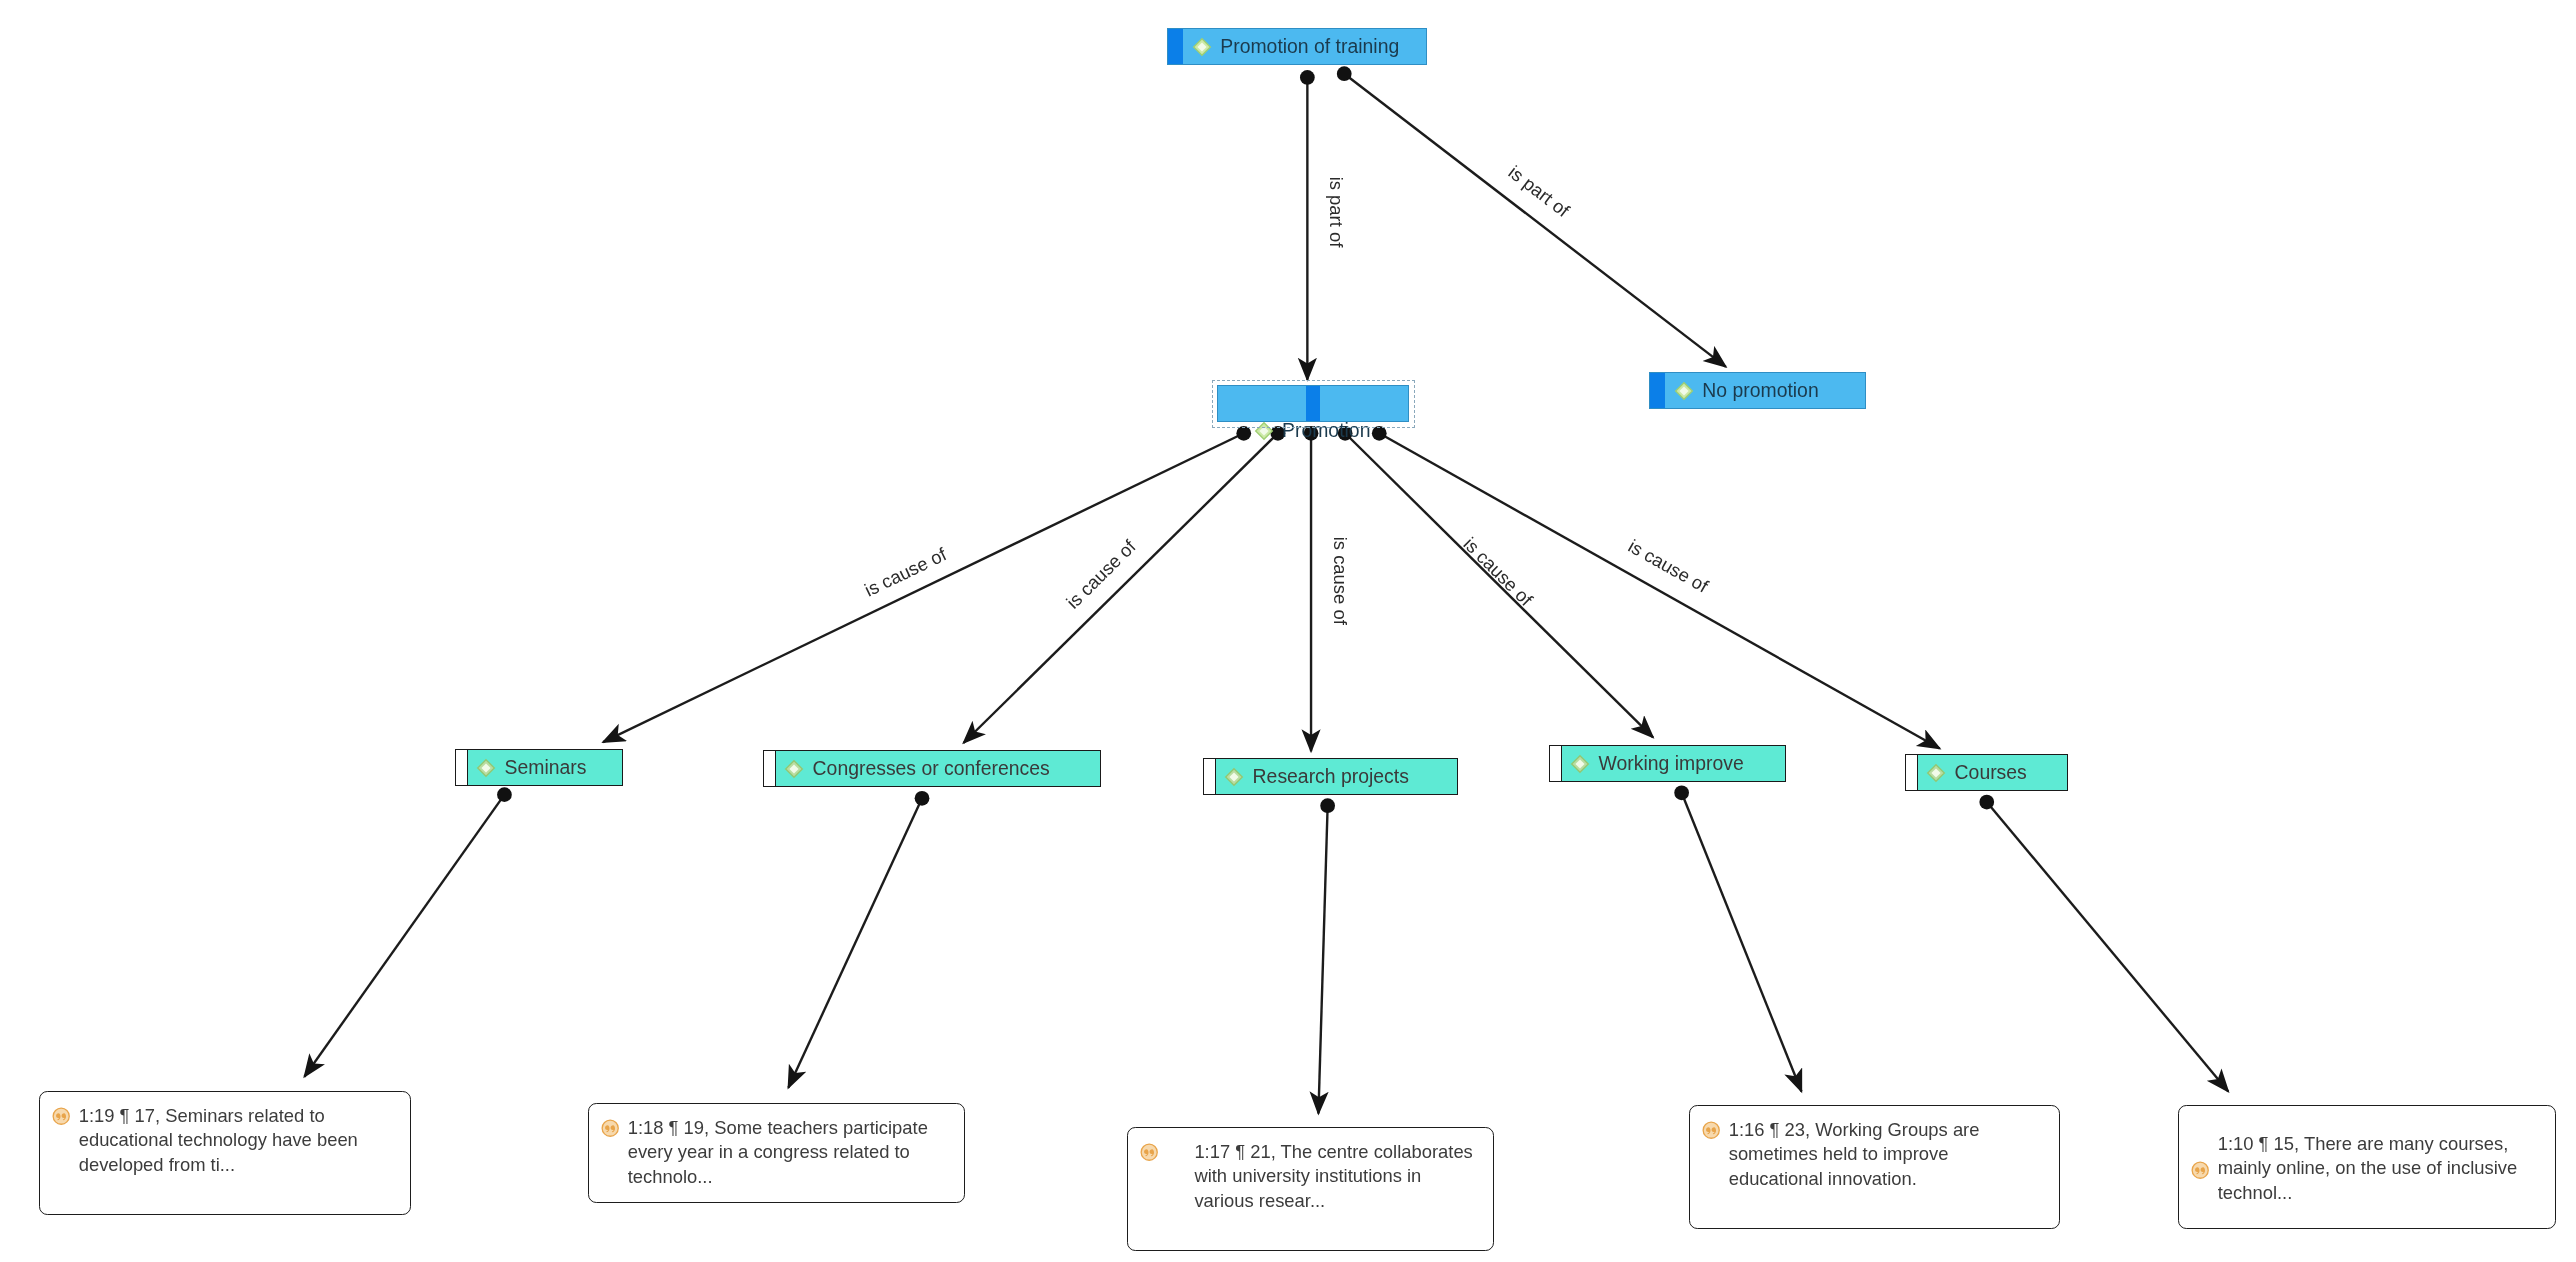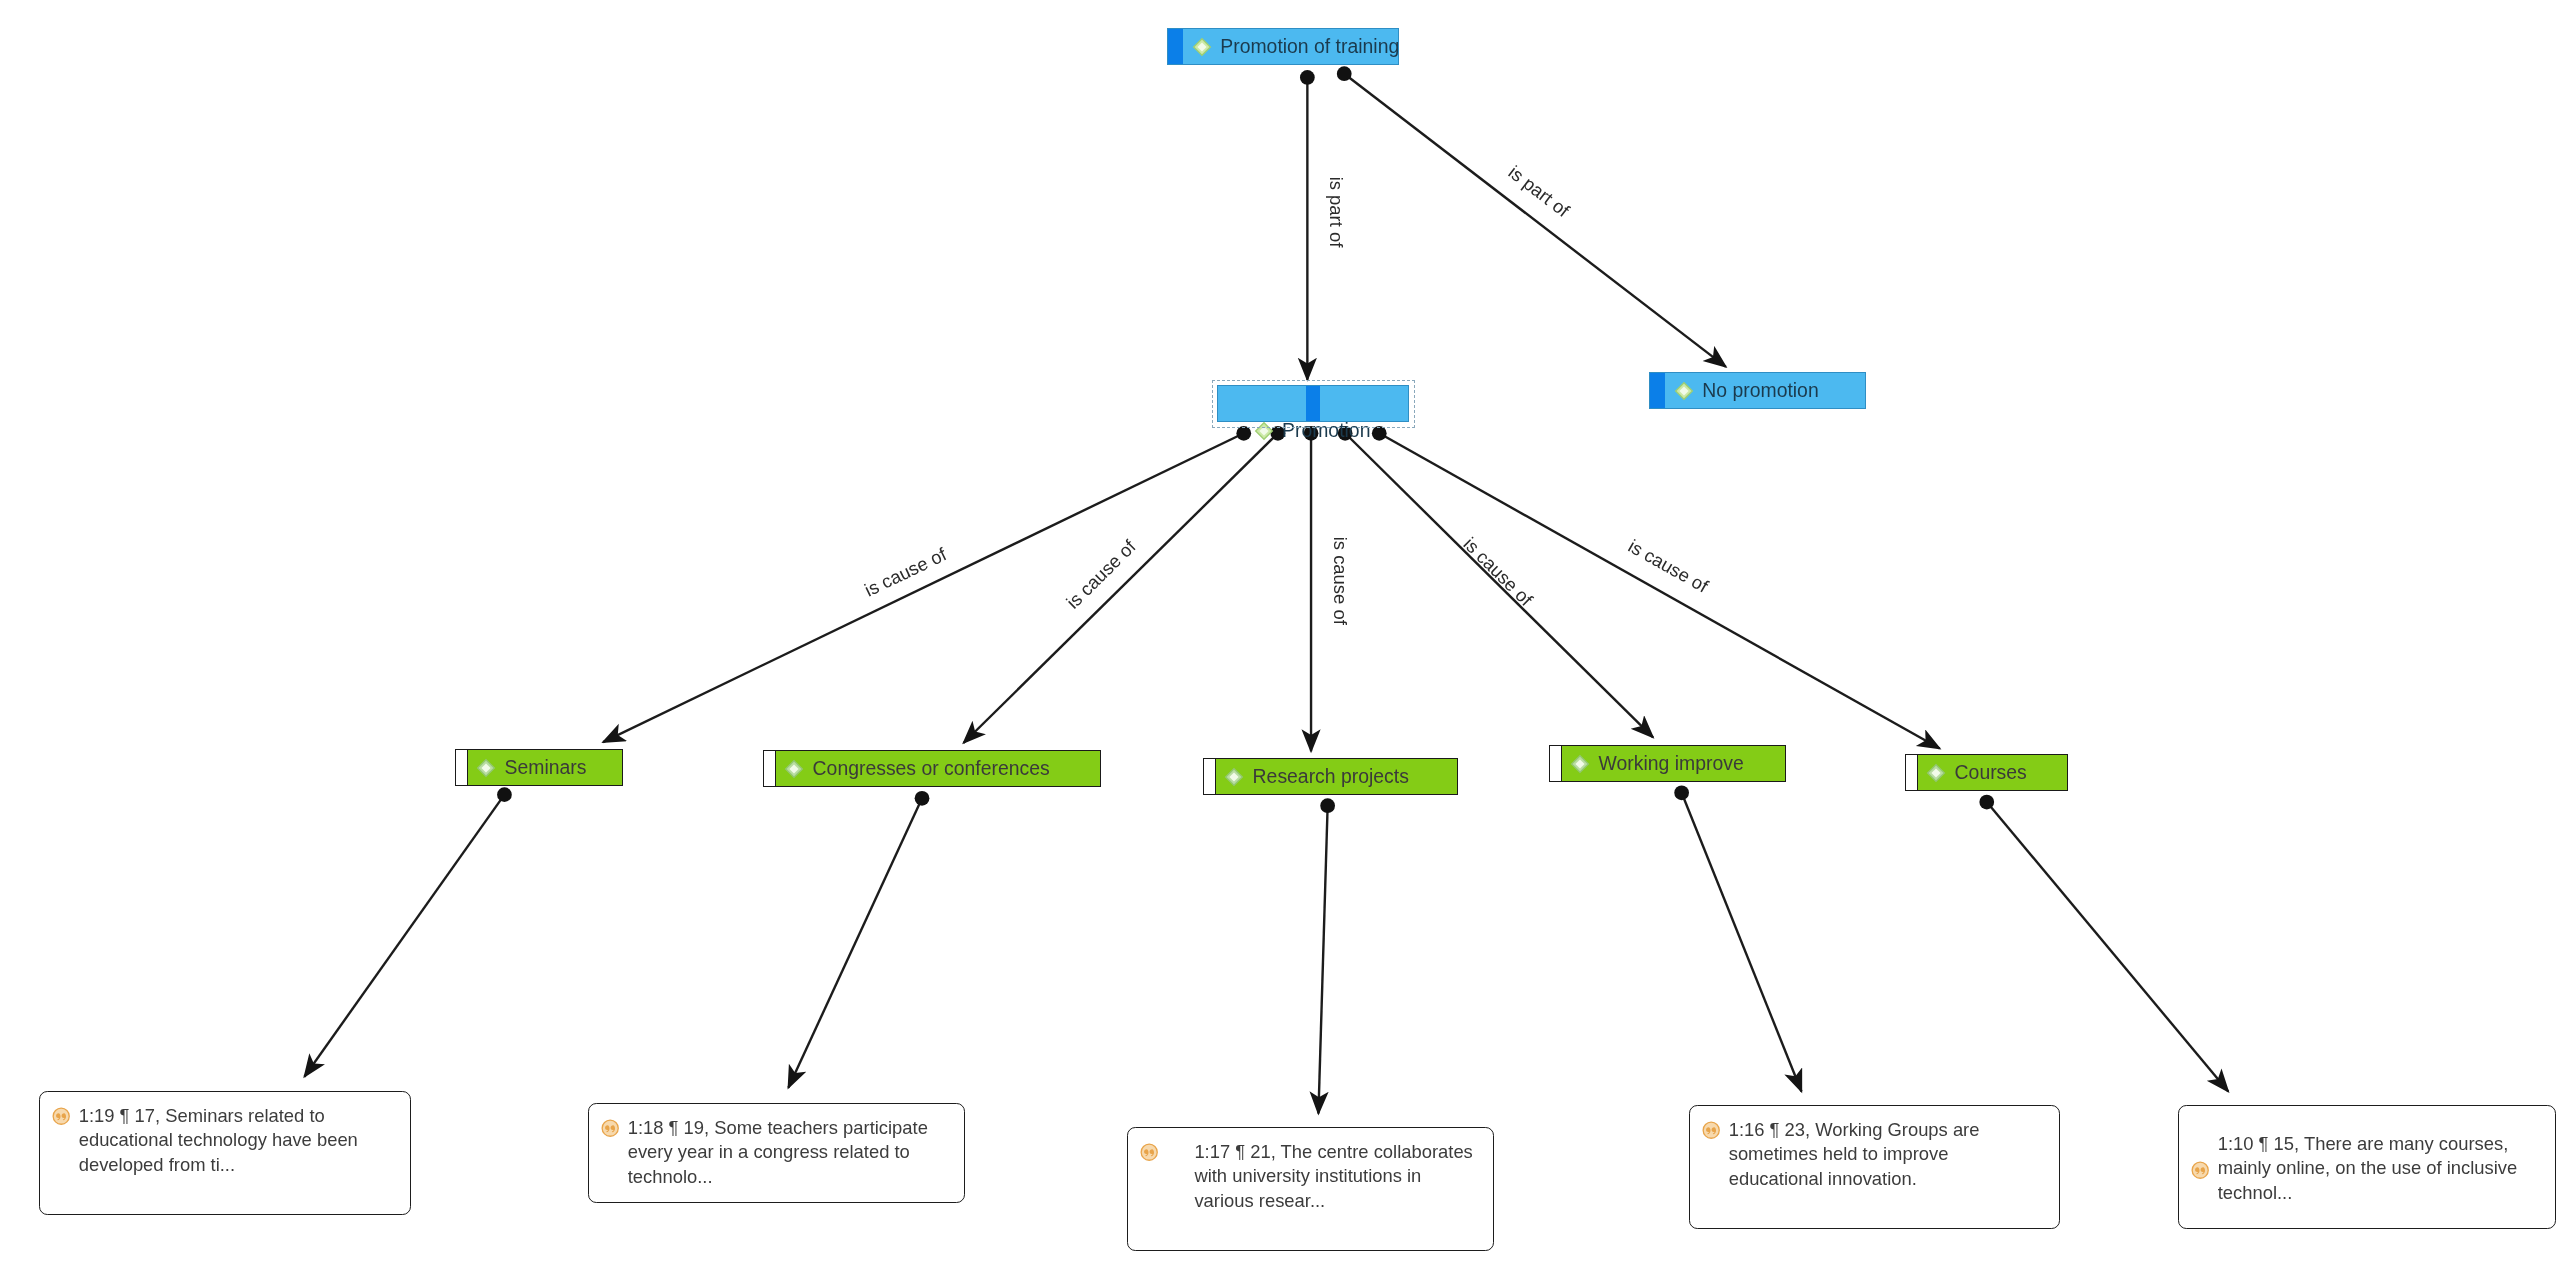--- a/index.html
+++ b/index.html
@@ -80,21 +80,21 @@
     left: -6.5px;
     top: -6.5px;
     right: -6.5px;
     bottom: -6.5px;
     border: 0.9px dashed #8aa8bb;
     pointer-events: none;
   }
 
   
   .node-white {
-    background: #84cc16;
+    background: #5eead4;
     border: 1.8px solid #1a1a1a;
     height: 37px;
   }
   .node-white .stripe {
     width: 11px;
     height: 100%;
     background: #ffffff;
     border-right: 1.8px solid #1a1a1a;
     flex: 0 0 auto;
   }
@@ -183,21 +183,21 @@
         <text class="edge-label" x="1665" y="213" text-anchor="middle" transform="rotate(37.5 1665 213)">is part of</text>
         <text class="edge-label" x="985" y="627" text-anchor="middle" transform="rotate(-25.7 985 627)">is cause of</text>
         <text class="edge-label" x="1199" y="628" text-anchor="middle" transform="rotate(-44.6 1199 628)">is cause of</text>
         <text class="edge-label" x="1447" y="630" text-anchor="middle" transform="rotate(90 1447 630)">is cause of</text>
         <text class="edge-label" x="1620" y="625" text-anchor="middle" transform="rotate(44.6 1620 625)">is cause of</text>
         <text class="edge-label" x="1806" y="620" text-anchor="middle" transform="rotate(29.4 1806 620)">is cause of</text>
       </g>
   </svg>
 
   <div id="nodes-group">
-      <div class="node node-blue" style="left: 1167px; top: 28px; width: 232px; height: 37px; text-align: center;">
+      <div class="node node-blue" style="left: 1167px; top: 28px; width: 260px; height: 37px; text-align: center;">
         <div class="stripe"></div>
         <div class="node-body">
           <svg class="diamond" viewBox="0 0 24 24" xmlns="http://www.w3.org/2000/svg">
             <polygon points="12,2 22,12 12,22 2,12" fill="#cde9a8" stroke="#9fcf72" stroke-width="1.6"></polygon>
             <polygon points="12,6.5 17.5,12 12,17.5 6.5,12" fill="#f2fbe9" stroke="none"></polygon>
           </svg>
           <span class="node-label">Promotion of training</span>
         </div>
       </div>
       <div class="node node-blue node-selected" style="left: 1217px; top: 385px; width: 192px; height: 37px; flex-direction: column;">

